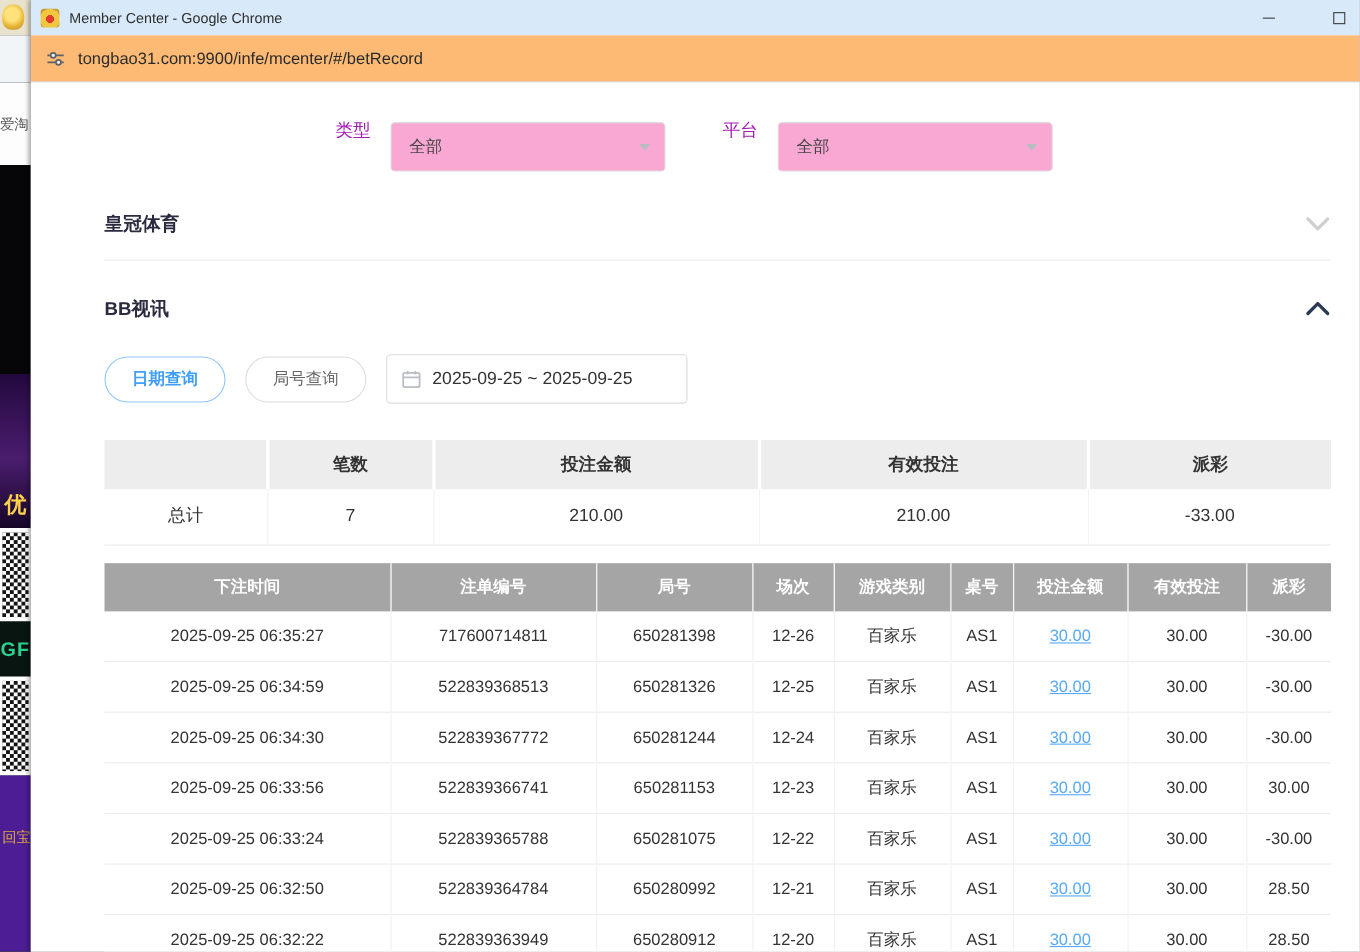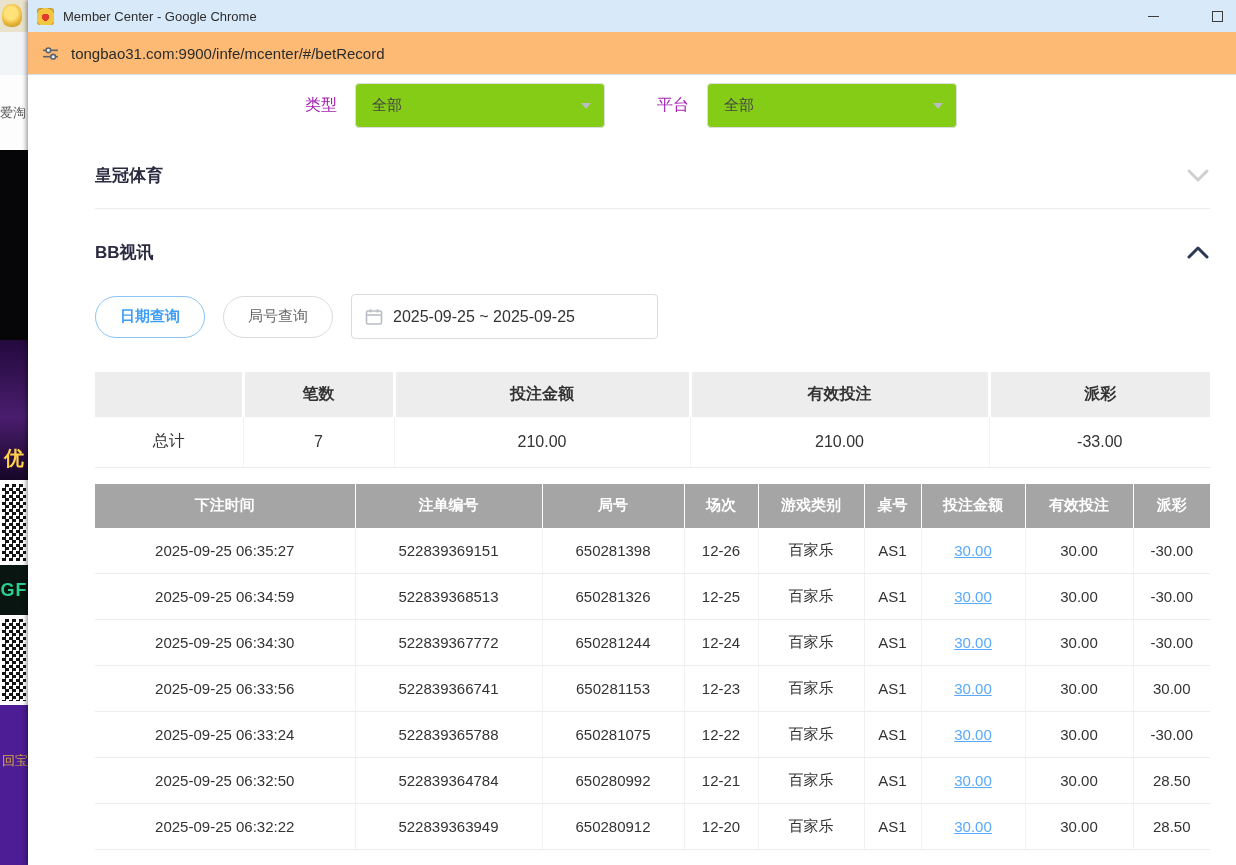--- a/index.html
+++ b/index.html
@@ -46,40 +46,40 @@
   .urlbar { flex:0 0 43px; height:43px; background:#fdba74; display:flex; align-items:center; border-bottom:1px solid #d6dee8; }
   .tune-icon { margin-left:14px; display:flex; cursor:pointer; }
   .url-text { margin-left:12px; font-size:15px; color:#2b2b2b; cursor:text; }
 
   .page { flex:1; background:#fff; overflow:hidden; }
 
   
   .filters { display:flex; align-items:center; margin:8px 0 0 277px; }
   .flabel { font-size:16px; color:#a21caf; margin-right:18px; }
   .flabel.plat { margin-left:52px; }
-  .select { width:250px; height:45px; border:1px solid #dddddd; border-radius:4px; background:#84cc16;
+  .select { width:250px; height:45px; border:1px solid #dddddd; border-radius:4px; background:#f9a8d4;
     display:flex; align-items:center; justify-content:space-between; padding:0 13px 0 16px;
-    font-size:15px; color:#444; cursor:pointer; }
+    font-size:15px; color:#444; cursor:pointer;margin-top:28px; }
   .caret { width:0; height:0; border-left:5px solid transparent; border-right:5px solid transparent; border-top:6px solid #b8bcc2; }
 
   .content { margin:0 26px 0 67px; width:1115px; }
 
   .section-head { display:flex; align-items:center; justify-content:space-between; margin-top:30px; height:34px; cursor:pointer; }
   .sec-title { font-size:17px; font-weight:bold; color:#2a2a40; }
   .divider { height:1px; background:#ededed; margin-top:16px; }
   .section-head.bb { margin-top:26px; }
 
   
   .controls { display:flex; align-items:center; margin-top:25px; }
   button { font-family:"Liberation Sans", sans-serif; }
   .pill { height:42px; padding:0 24px; border-radius:21px; background:#fff; border:1px solid #dcdcdc;
     font-size:15px; color:#666; cursor:pointer; }
   .pill.active { border-color:#8ec5f9; color:#3f9ef7; font-weight:bold; }
   .pill + .pill { margin-left:18px; }
-  .datebox { margin-left:18px; width:307px; height:45px; border:1px solid #dcdcdc; border-radius:4px;
+  .datebox { margin-left:18px; width:274px; height:45px; border:1px solid #dcdcdc; border-radius:4px;
     display:flex; align-items:center; padding-left:13px; font-size:16px; color:#333; cursor:pointer; }
   .cal-icon { display:flex; margin-right:10px; }
   .seg { display:flex; margin-left:11px; }
   .seg-btn { width:99px; height:45px; background:#fff; border:1px solid #dcdcdc; margin-left:-1px;
     font-size:16px; color:#bcbcbc; cursor:pointer; }
   .seg-btn:first-child { margin-left:0; border-radius:4px 0 0 4px; }
   .seg-btn:last-child { border-radius:0 4px 4px 0; }
   .seg-btn.active { color:#55a7f6; }
   .query-btn { margin-left:10px; width:100px; height:45px; background:#57a8f7; border:none; border-radius:4px;
     color:#fff; font-size:16px; cursor:pointer; }
@@ -259,21 +259,21 @@
             <th>游戏类别</th>
             <th>桌号</th>
             <th>投注金额</th>
             <th>有效投注</th>
             <th>派彩</th>
           </tr>
         </thead>
         <tbody>
             <tr>
               <td>2025-09-25 06:35:27</td>
-              <td>522839369151</td>
+              <td>717600714811</td>
               <td>650281398</td>
               <td>12-26</td>
               <td>百家乐</td>
               <td>AS1</td>
               <td><span class="amount-link">30.00</span></td>
               <td>30.00</td>
               <td class="neg">-30.00</td>
             </tr>
             <tr>
               <td>2025-09-25 06:34:59</td>

